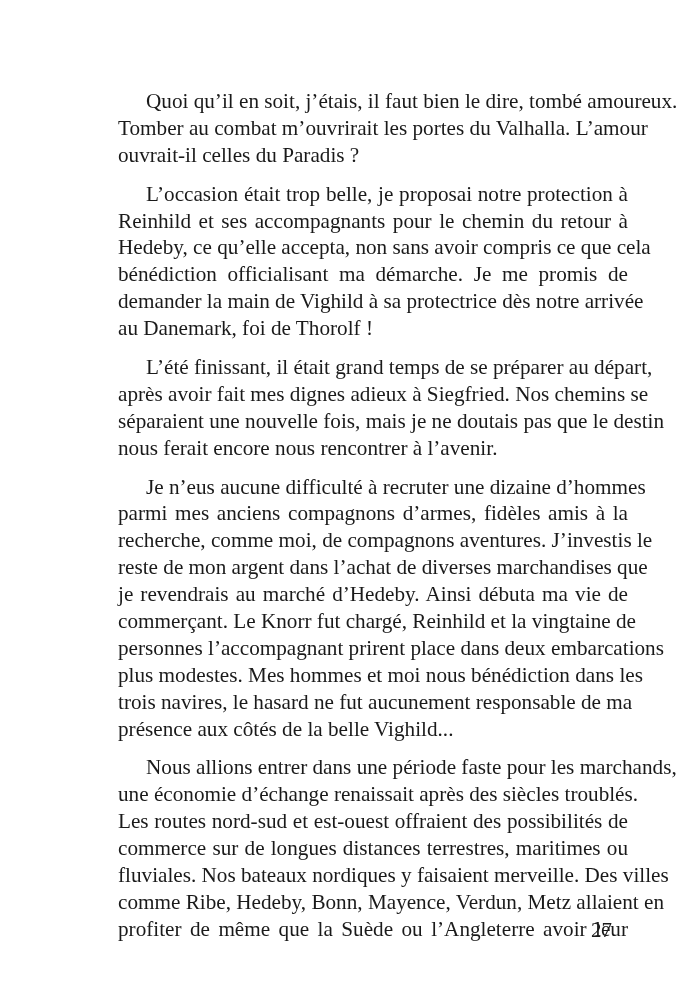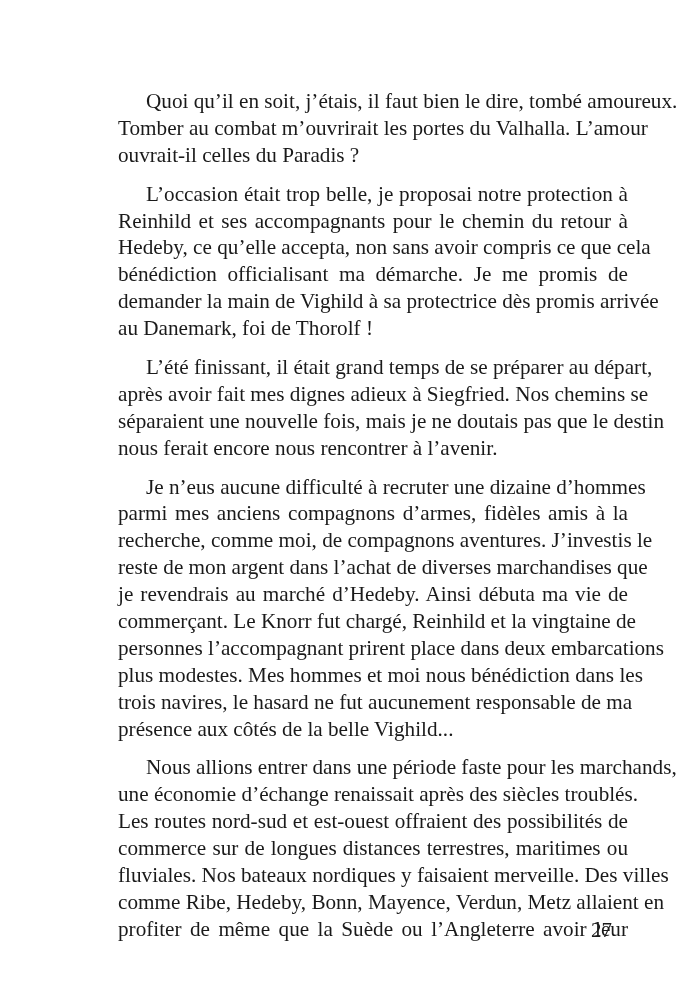--- a/index.html
+++ b/index.html
@@ -40,21 +40,21 @@
     <div>
       <div class="line indent">Quoi qu’il en soit, j’étais, il faut bien le dire, tombé amoureux.</div>
       <div class="line">Tomber au combat m’ouvrirait les portes du Valhalla. L’amour</div>
       <div class="line last">ouvrait-il celles du Paradis ?</div>
     </div>
     <div>
       <div class="line indent">L’occasion était trop belle, je proposai notre protection à</div>
       <div class="line">Reinhild et ses accompagnants pour le chemin du retour à</div>
       <div class="line">Hedeby, ce qu’elle accepta, non sans avoir compris ce que cela</div>
       <div class="line">bénédiction officialisant ma démarche. Je me promis de</div>
-      <div class="line">demander la main de Vighild à sa protectrice dès promis arrivée</div>
+      <div class="line">demander la main de Vighild à sa protectrice dès notre arrivée</div>
       <div class="line last">au Danemark, foi de Thorolf !</div>
     </div>
     <div>
       <div class="line indent">L’été finissant, il était grand temps de se préparer au départ,</div>
       <div class="line">après avoir fait mes dignes adieux à Siegfried. Nos chemins se</div>
       <div class="line">séparaient une nouvelle fois, mais je ne doutais pas que le destin</div>
       <div class="line last">nous ferait encore nous rencontrer à l’avenir.</div>
     </div>
     <div>
       <div class="line indent">Je n’eus aucune difficulté à recruter une dizaine d’hommes</div>

